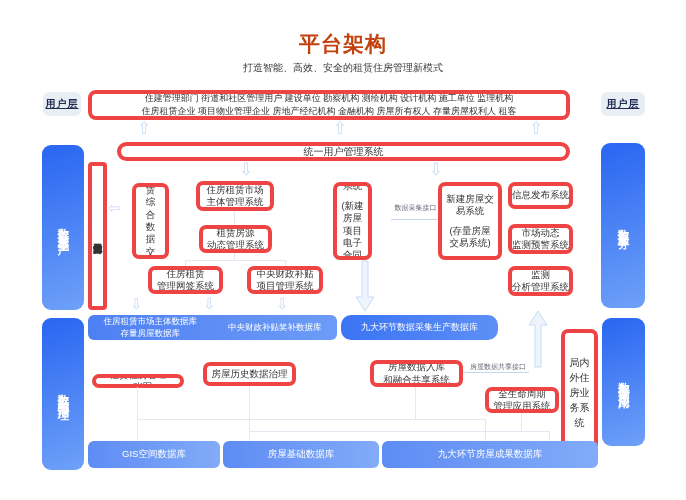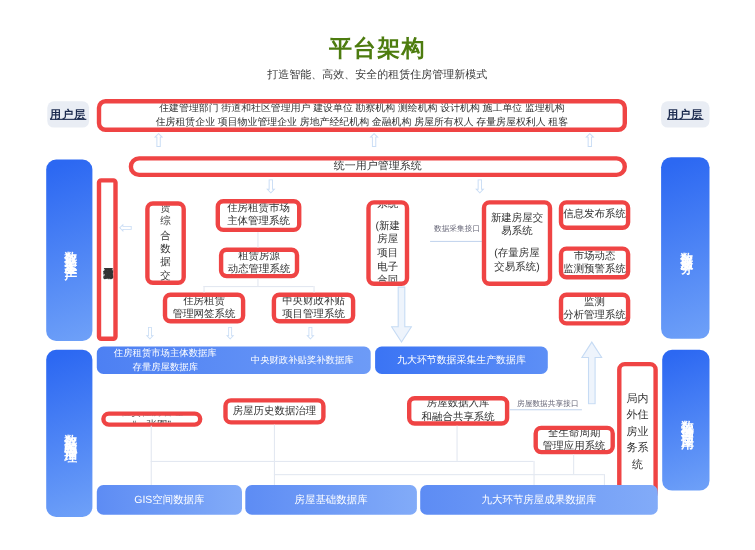--- a/index.html
+++ b/index.html
@@ -34,21 +34,21 @@
     text-align:center;overflow:hidden;
   }
   .bbar-a{background:linear-gradient(90deg,#4d80f3,#6d9bf7);}
   .bbar-b{background:linear-gradient(90deg,#3b74f4,#5d8ff6);}
   .bbar-c{background:linear-gradient(90deg,#5d8cf4,#82abf8);}
   .bargroup{flex:1;font-size:8.5px;line-height:1.35;}
   .bargroup span{display:block;}
   .arrow{position:absolute;color:#c9ddf5;line-height:1;font-size:17px;}
   .line{position:absolute;background:#e3e8f1;}
   .iface{position:absolute;font-size:7px;color:#667;text-align:center;}
-  .title{font-weight:bold;font-size:21px;color:#4d7c0f;text-align:center;letter-spacing:1px;}
+  .title{font-weight:bold;font-size:21px;color:#c2410c;text-align:center;letter-spacing:1px;}
   .subtitle{font-size:10px;color:#3a3a3a;text-align:center;}
   .userrow{font-size:9px;line-height:1.5;color:#333;}
   .pill{border-radius:10px;font-size:10px;}
   .para{word-break:break-all;}
   .para+.para{margin-top:7px;}
 </style>
 </head>
 <body>
 
 <div class="abs title" style="left:0;top:30px;width:686px;">平台架构</div>
@@ -148,21 +148,21 @@
 
 <div class="abs bbar bbar-a" style="left:88px;top:315px;width:249px;height:25px;">
   <div class="bargroup">
     <span>住房租赁市场主体数据库</span>
     <span>存量房屋数据库</span>
   </div>
   <div class="bargroup">
     <span>中央财政补贴奖补数据库</span>
   </div>
 </div>
-<div class="abs bbar bbar-b" style="left:341px;top:315px;width:157px;height:25px;font-size:9px;">
+<div class="abs bbar bbar-b" style="left:341px;top:315px;width:157px;height:25px;font-size:9px;border-radius:10px;">
   <span>九大环节数据采集生产数据库</span>
 </div>
 
 <div class="abs wbox" style="left:92px;top:374px;width:92px;height:14px;">
   <span>租赁住房管理</span>
   <span>“一张图”</span>
 </div>
 <div class="abs wbox" style="left:203px;top:362px;width:93px;height:24px;">
   <span>房屋历史数据治理</span>
 </div>

